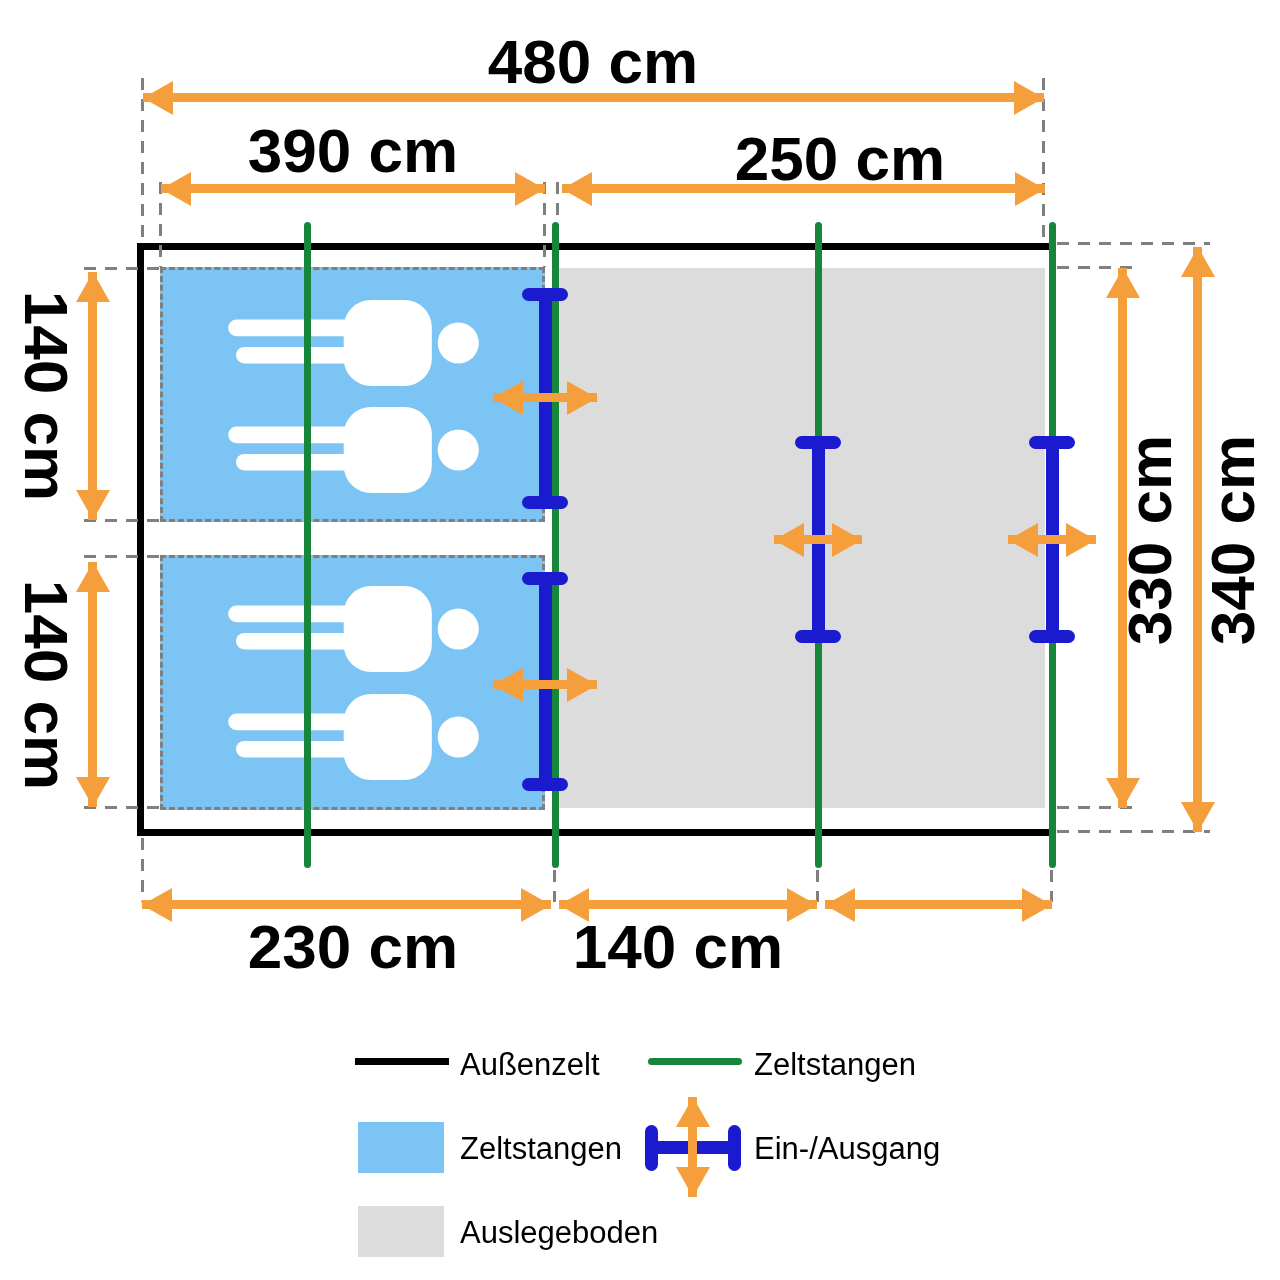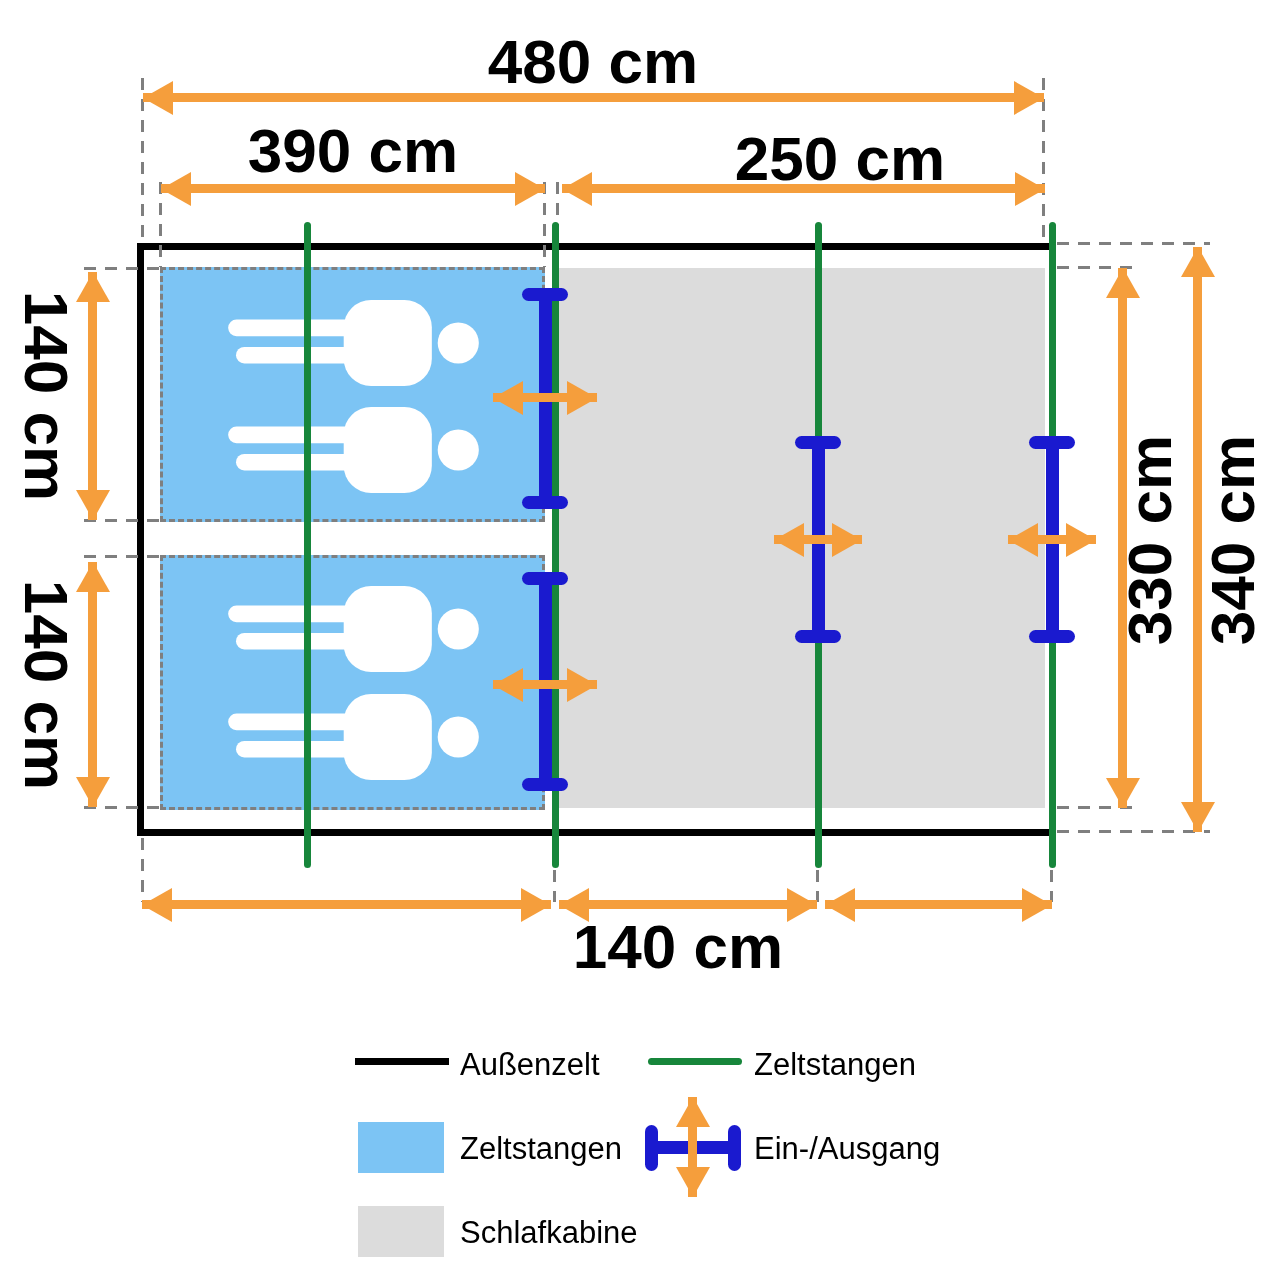--- a/index.html
+++ b/index.html
@@ -130,20 +130,21 @@
   <div class="abs harrow" style="left:559px;top:900px;width:258px;"></div>
   <div class="abs harrow" style="left:825px;top:900px;width:227px;"></div>
   <div class="abs varrow" style="left:88px;top:272px;height:248px;"></div>
   <div class="abs varrow" style="left:88px;top:562px;height:245px;"></div>
   <div class="abs varrow" style="left:1118px;top:268px;height:540px;"></div>
   <div class="abs varrow" style="left:1193px;top:247px;height:585px;"></div>
 
   <div class="abs dim-label" style="left:593px;top:62px;text-align:center;">480 cm</div>
   <div class="abs dim-label" style="left:353px;top:151px;">390 cm</div>
   <div class="abs dim-label" style="left:840px;top:151px;margin-top:8px;">250 cm</div>
+  <div class="abs dim-label" style="left:353px;top:947px;">230 cm</div>
   <div class="abs dim-label" style="left:678px;top:947px;">140 cm</div>
   <div class="abs dim-label rot90" style="left:46px;top:396px;">140 cm</div>
   <div class="abs dim-label rot90" style="left:46px;top:685px;">140 cm</div>
   <div class="abs dim-label rotm90" style="left:1150px;top:540px;">330 cm</div>
   <div class="abs dim-label rotm90" style="left:1233px;top:540px;">340 cm</div>
 
   <div class="abs" style="left:0;top:0;width:0;height:0;">
     <div class="abs swatch" style="left:355px;top:1058px;width:94px;height:7px;background:#000;"></div>
     <div class="abs legend-label" style="left:460px;top:1048px;text-align:right;">Außenzelt</div>
 
@@ -155,16 +156,16 @@
 
     <div class="abs" style="left:0;top:0;">
       <div class="abs" style="left:652px;top:1141px;width:82px;height:13px;background:#1A1ACF;border-radius:6px;"></div>
       <div class="abs door-cap-v" style="left:645px;top:1125px;"></div>
       <div class="abs door-cap-v" style="left:728px;top:1125px;"></div>
       <div class="abs varrow" style="left:688px;top:1097px;height:100px;"></div>
     </div>
     <div class="abs legend-label" style="left:754px;top:1132px;">Ein-/Ausgang</div>
 
     <div class="abs swatch" style="left:358px;top:1206px;width:86px;height:51px;background:#DCDCDC;"></div>
-    <div class="abs legend-label" style="left:460px;top:1216px;">Schlafkabine</div>
+    <div class="abs legend-label" style="left:460px;top:1216px;">Auslegeboden</div>
   </div>
 
 </div>
 
 </body></html>

